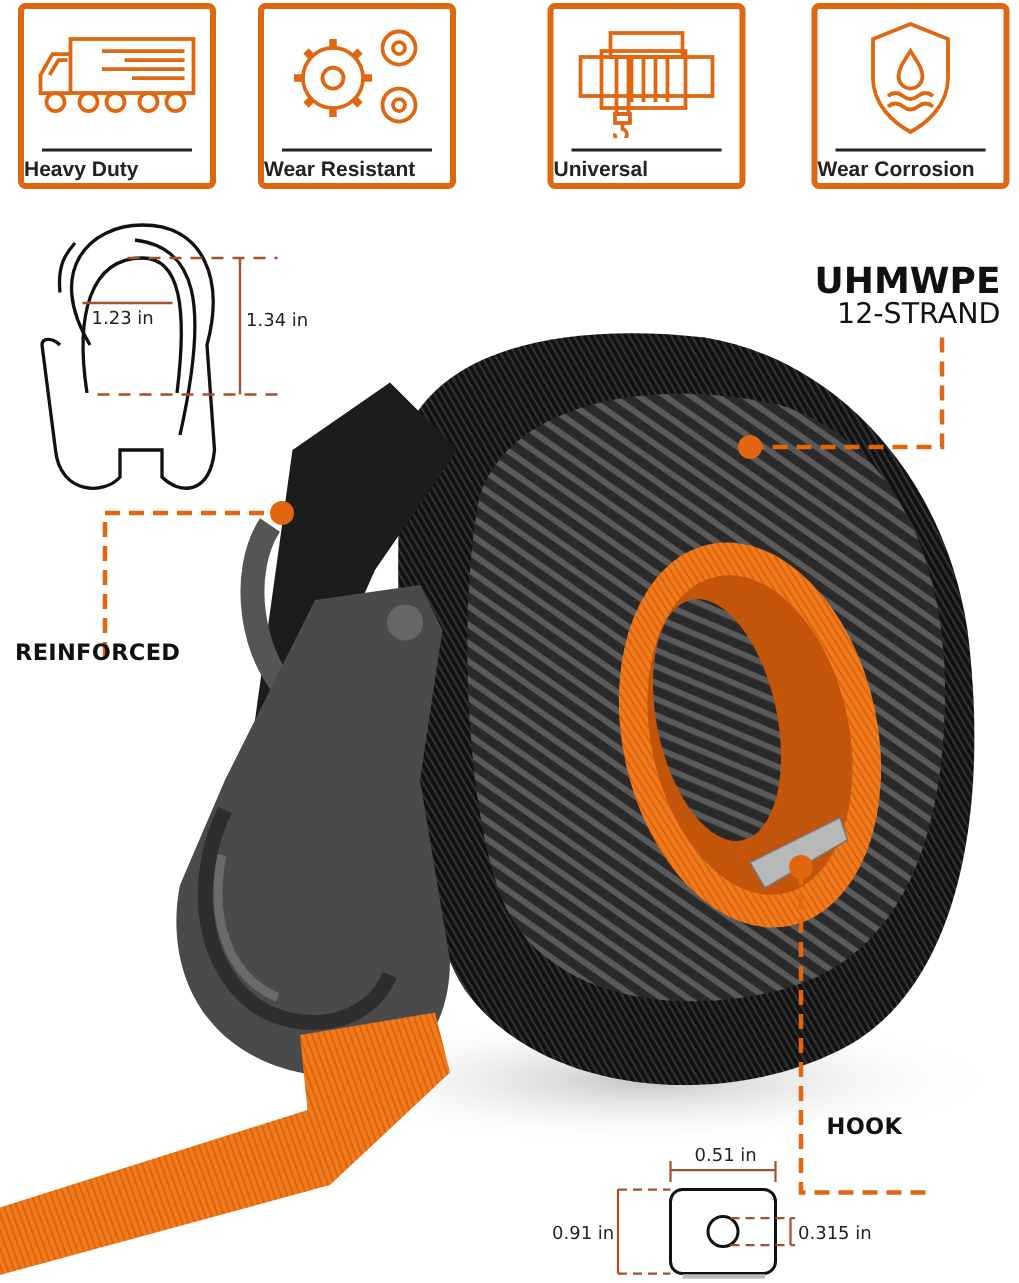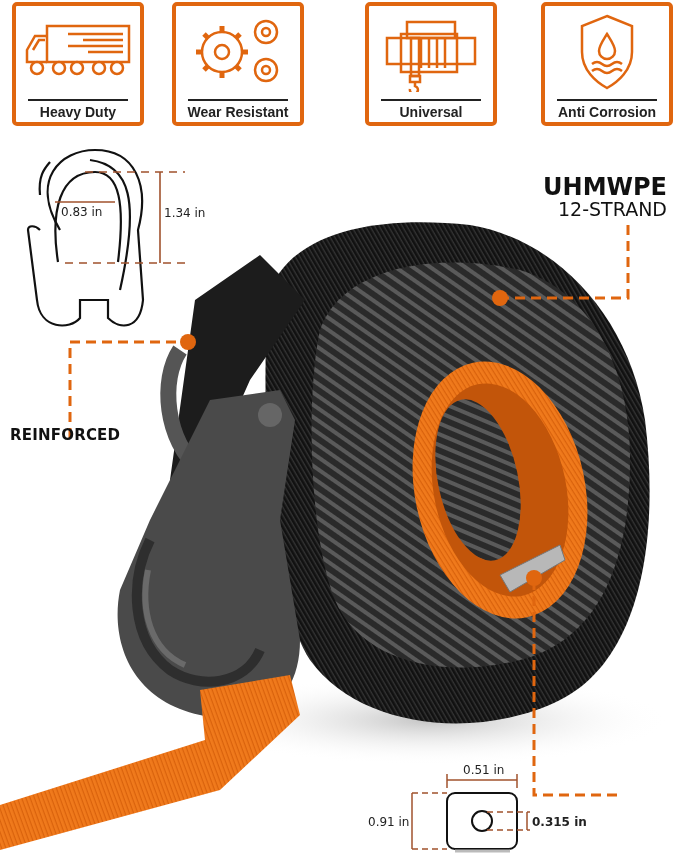--- a/index.html
+++ b/index.html
@@ -1,20 +1,20 @@
 <!DOCTYPE html>
 <html><head>
 <meta charset="utf-8">
 <style>
   html, body { margin:0; padding:0; background:#ffffff; }
   body { width:679px; height:855px; position:relative; overflow:hidden; font-family:"DejaVu Sans", sans-serif; color:#111; }
   .feature { position:absolute; top:2px; width:132px; height:124px; box-sizing:border-box; border:4px solid #e0660f; border-radius:5px; background:#fff; }
   .feature .icon { position:absolute; left:0; right:0; top:6px; height:80px; display:flex; align-items:center; justify-content:center; }
   .feature .rule { position:absolute; left:12px; right:12px; top:93px; height:2px; background:#222; }
-  .feature .label { position:absolute; left:0; right:0; top:98px; text-align:center; font-family:"Liberation Sans", sans-serif; font-weight:bold; font-size:14px; color:#222; }
+  .feature .label { position:absolute; left:0; right:0; top:98px; text-align:left; font-family:"Liberation Sans", sans-serif; font-weight:bold; font-size:14px; color:#222; }
   .callout { position:absolute; font-family:"DejaVu Sans", sans-serif; color:#111; }
   .callout-big { font-size:15px; font-weight:bold; line-height:24px; letter-spacing:0.2px; }
   .dim { position:absolute; font-size:12px; color:#222; font-family:"DejaVu Sans", sans-serif; }
   svg { display:block; }
   #product { position:absolute; left:0; top:0; }
 </style>
 </head>
 <body>
 
 <div class="feature" style="left:12px;">
@@ -85,21 +85,21 @@
 <div class="feature" style="left:541px;">
   <div class="icon">
     <svg width="70" height="80" viewBox="0 0 70 80" fill="none" stroke="#e0660f" stroke-width="2.5">
       <path d="M35 4 L60 14 V40 C60 58 46 70 35 76 C24 70 10 58 10 40 V14 Z"></path>
       <path d="M35 22 C30 30 27 34 27 39 a8 8 0 0 0 16 0 C43 34 40 30 35 22 Z"></path>
       <path d="M20 52 q5 -4 10 0 t10 0 t10 0"></path>
       <path d="M20 59 q5 -4 10 0 t10 0 t10 0"></path>
     </svg>
   </div>
   <div class="rule"></div>
-  <div class="label">Anti Corrosion</div>
+  <div class="label">Wear Corrosion</div>
 </div>
 
 <svg id="product" width="679" height="855" viewBox="0 0 679 855">
   <defs>
     <radialGradient id="shadow" cx="50%" cy="50%" r="50%">
       <stop offset="0%" stop-color="#888" stop-opacity="0.5"></stop>
       <stop offset="100%" stop-color="#fff" stop-opacity="0"></stop>
     </radialGradient>
     <pattern id="braid" width="10" height="10" patternUnits="userSpaceOnUse" patternTransform="rotate(35)">
       <rect width="10" height="10" fill="#2a2a2a"></rect>
@@ -175,29 +175,30 @@
       <line x1="412" y1="793" x2="447" y2="793" stroke-dasharray="6 4"></line>
       <line x1="412" y1="849" x2="447" y2="849" stroke-dasharray="6 4"></line>
       <line x1="412" y1="793" x2="412" y2="849"></line>
       <line x1="487" y1="812" x2="530" y2="812" stroke-dasharray="6 4"></line>
       <line x1="487" y1="830" x2="530" y2="830" stroke-dasharray="6 4"></line>
       <line x1="527" y1="812" x2="527" y2="830"></line>
     </g>
   </g>
 </svg>
 
-<div class="dim" style="left:61px; top:205px;">0.83 in</div>
+<div class="dim" style="left:61px; top:205px;">1.23 in</div>
 <div class="dim" style="left:164px; top:206px;">1.34 in</div>
 <div class="dim" style="left:463px; top:763px;">0.51 in</div>
 <div class="dim" style="left:368px; top:815px;">0.91 in</div>
-<div class="dim" style="left:532px; top:815px;font-weight:bold;">0.315 in</div>
+<div class="dim" style="left:532px; top:815px;">0.315 in</div>
 
 <div class="callout" style="right:12px; top:176px; text-align:right;">
   <div style="font-size:24px; font-weight:bold; line-height:22px;">UHMWPE</div>
   <div style="font-size:19px; line-height:22px;">12-STRAND</div>
 </div>
 
 <div class="callout callout-big" style="left:10px; top:423px;">
   <div>REINFORCED</div>
 </div>
 
 <div class="callout callout-big" style="left:551px; top:738px; line-height:27px;">
+  <div>HOOK</div>
 </div>
 
 </body></html>

